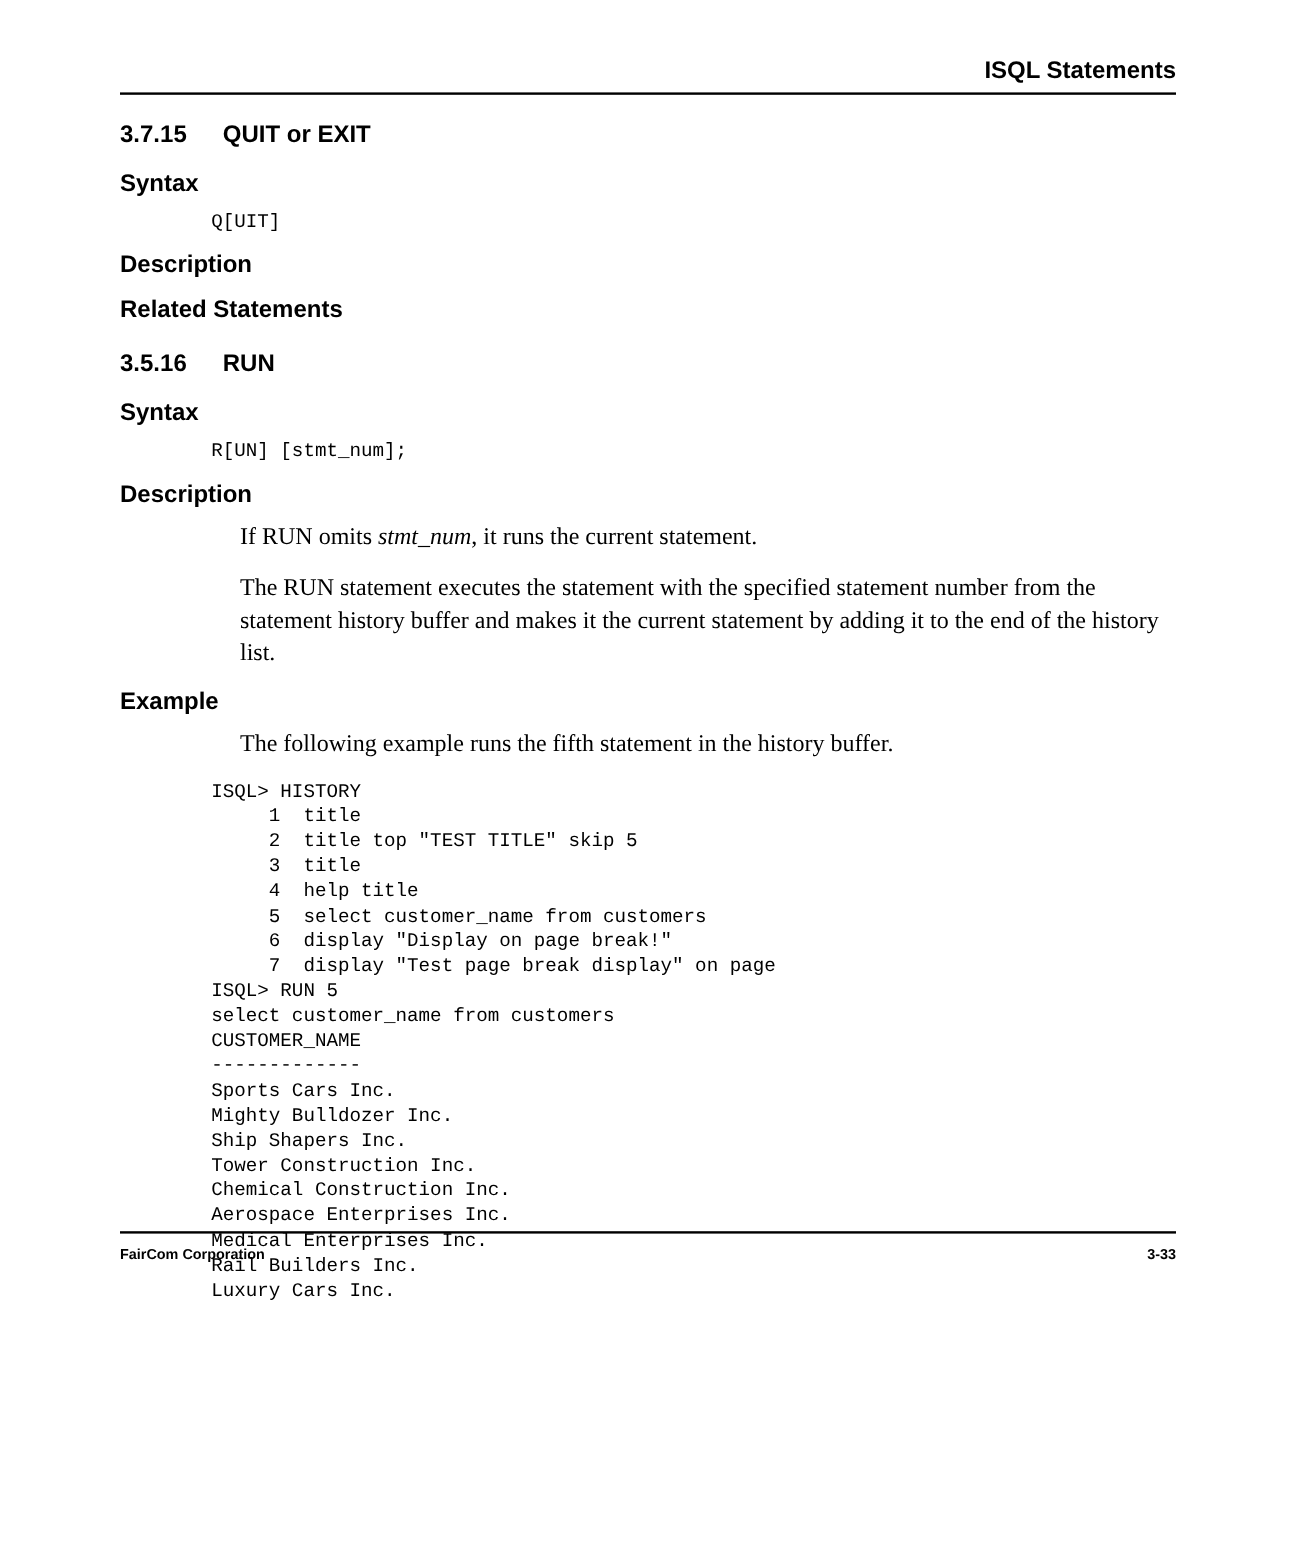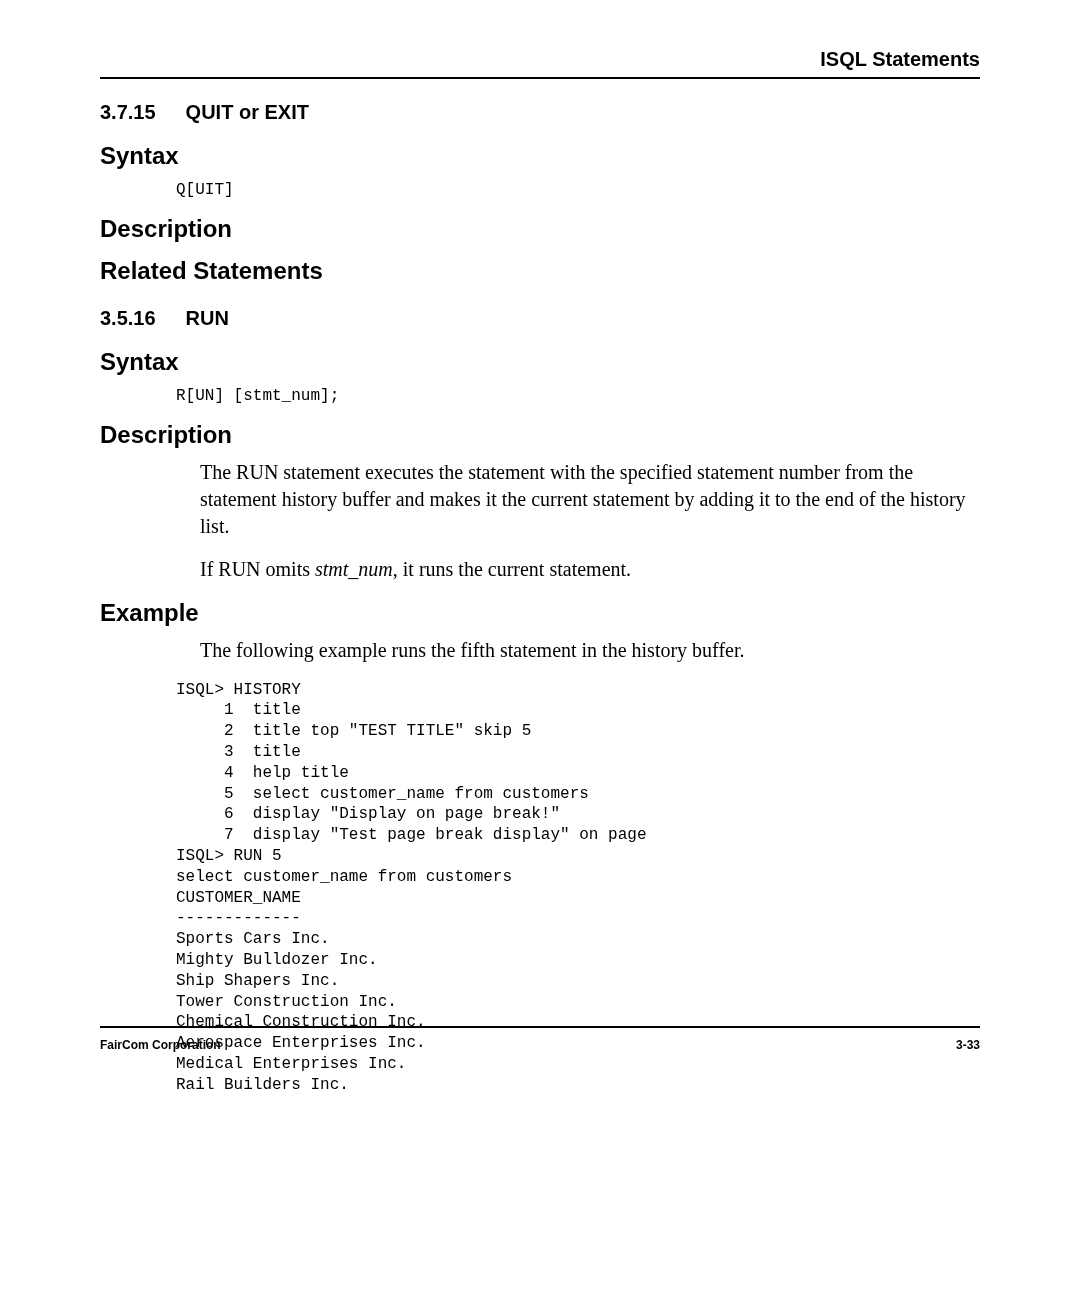--- a/index.html
+++ b/index.html
@@ -34,21 +34,21 @@
     font-size: 20px;
     margin: 22px 0 18px 0;
   }
   .section-number {
     display: inline-block;
     margin-right: 30px;
   }
   .sub-heading {
     font-family: Arial, Helvetica, sans-serif;
     font-weight: bold;
-    font-size: 24px;
+    font-size: 20px;
     margin: 14px 0 10px 0;
   }
   .code {
     font-family: "Courier New", Courier, monospace;
     font-size: 16px;
     white-space: pre;
     margin-left: 76px;
     margin-top: 4px;
     margin-bottom: 14px;
     line-height: 1.3;
@@ -104,24 +104,24 @@
   <div class="sub-heading">Related Statements</div>
 
   <div class="section-heading">
     <span class="section-number">3.5.16</span><span>RUN</span>
   </div>
 
   <div class="sub-heading">Syntax</div>
   <div class="code">R[UN] [stmt_num];</div>
 
   <div class="sub-heading">Description</div>
-  <div class="body-text">The RUN statement executes the statement with the specified statement number from the statement history buffer and makes it the current statement by adding it to the end of the history list.</div>
   <div class="body-text">
     <span>If RUN omits </span><span class="italic">stmt_num</span><span>, it runs the current statement.</span>
   </div>
+  <div class="body-text">The RUN statement executes the statement with the specified statement number from the statement history buffer and makes it the current statement by adding it to the end of the history list.</div>
 
   <div class="sub-heading">Example</div>
   <div class="body-text">The following example runs the fifth statement in the history buffer.</div>
   <div class="code">ISQL&gt; HISTORY
      1  title
      2  title top "TEST TITLE" skip 5
      3  title
      4  help title
      5  select customer_name from customers
      6  display "Display on page break!"

